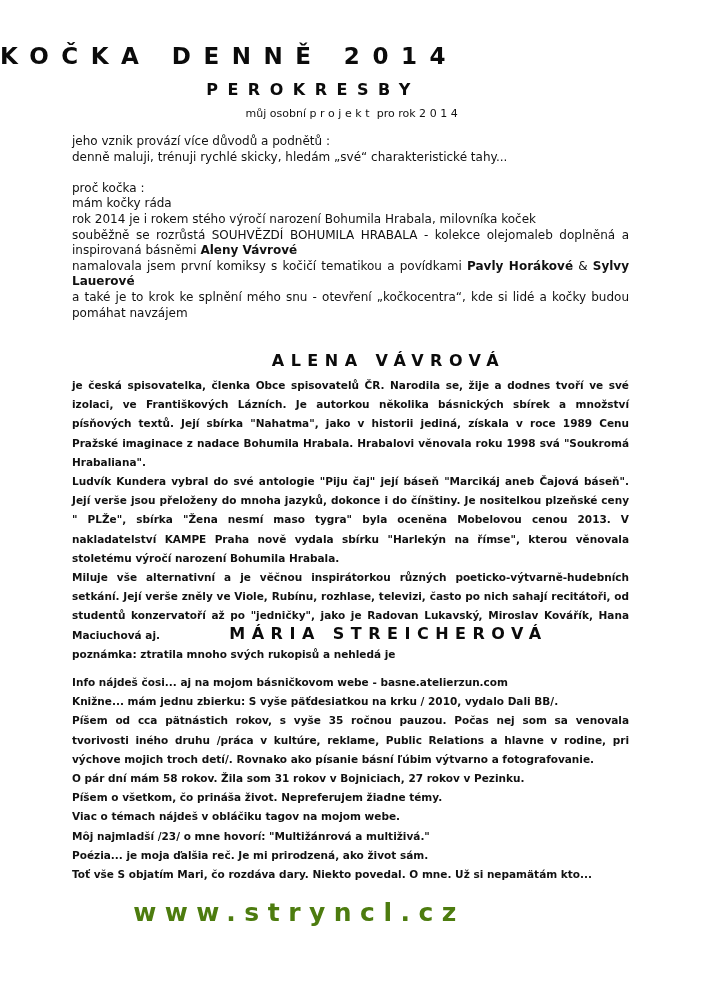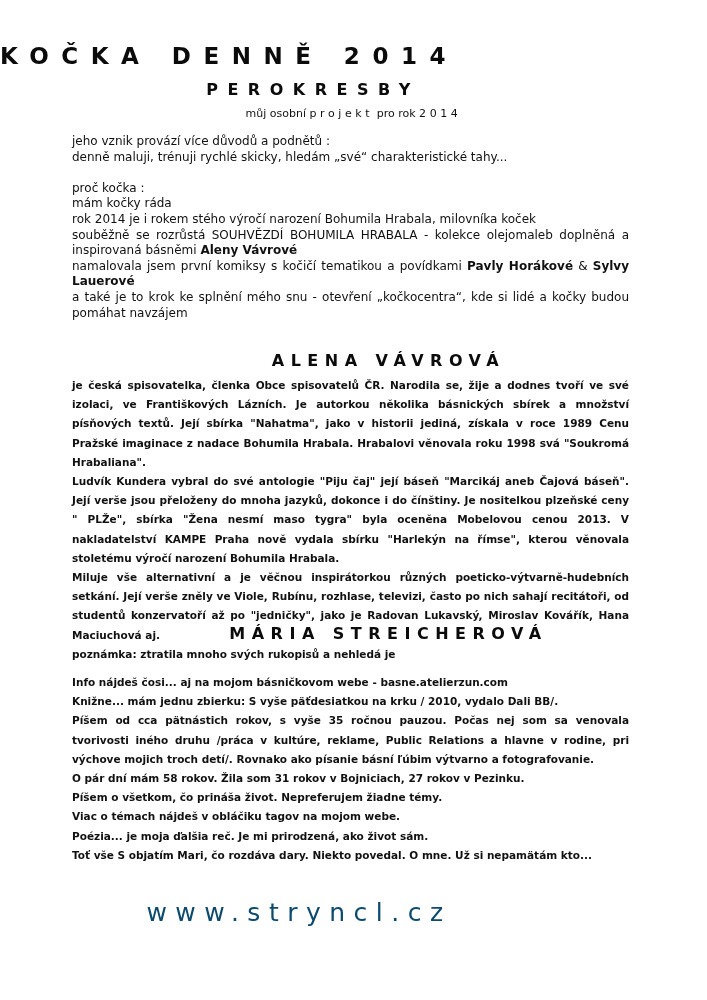--- a/index.html
+++ b/index.html
@@ -84,25 +84,25 @@
     }
     .bio p { margin: 0; font-weight: bold; }
     .bio p.left { text-align: left; }
 
     .footer-url {
       position: absolute;
       left: 0;
       width: 598px;
       top: 897px;
       text-align: center;
-      font-weight: normal;
+      font-weight: bold;
       font-size: 25px;
       letter-spacing: 8.5px;
       line-height: 32px;
-      color: #0c4a6e;
+      color: #4d7c0f;
     }
     b { font-weight: bold; }
   </style>
 </head>
 <body>
 
 <div class="title">KOČKA DENNĚ 2014</div>
 <div class="subtitle">PEROKRESBY</div>
 <div class="tagline">
   <span>můj osobní</span>
@@ -132,17 +132,18 @@
 </div>
 
 <div class="section-title" style="top:624px;">MÁRIA STREICHEROVÁ</div>
 <div class="bio" style="top:673px;">
   <p class="left">Info nájdeš čosi... aj na mojom básničkovom webe - basne.atelierzun.com</p>
   <p class="left">Knižne... mám jednu zbierku: S vyše päťdesiatkou na krku / 2010, vydalo Dali BB/.</p>
   <p>Píšem od cca pätnástich rokov, s vyše 35 ročnou pauzou. Počas nej som sa venovala tvorivosti iného druhu /práca v kultúre, reklame, Public Relations a hlavne v rodine, pri výchove mojich troch detí/. Rovnako ako písanie básní ľúbim výtvarno a fotografovanie.</p>
   <p class="left">O pár dní mám 58 rokov. Žila som 31 rokov v Bojniciach, 27 rokov v Pezinku.</p>
   <p class="left">Píšem o všetkom, čo prináša život. Nepreferujem žiadne témy.</p>
   <p class="left">Viac o témach nájdeš v obláčiku tagov na mojom webe.</p>
+  <p class="left">Môj najmladší /23/ o mne hovorí: "Multižánrová a multiživá."</p>
   <p class="left">Poézia... je moja ďalšia reč. Je mi prirodzená, ako život sám.</p>
   <p class="left">Toť vše S objatím Mari, čo rozdáva dary. Niekto povedal. O mne. Už si nepamätám kto...</p>
 </div>
 
 <div class="footer-url">www.stryncl.cz</div>
 
 </body></html>

